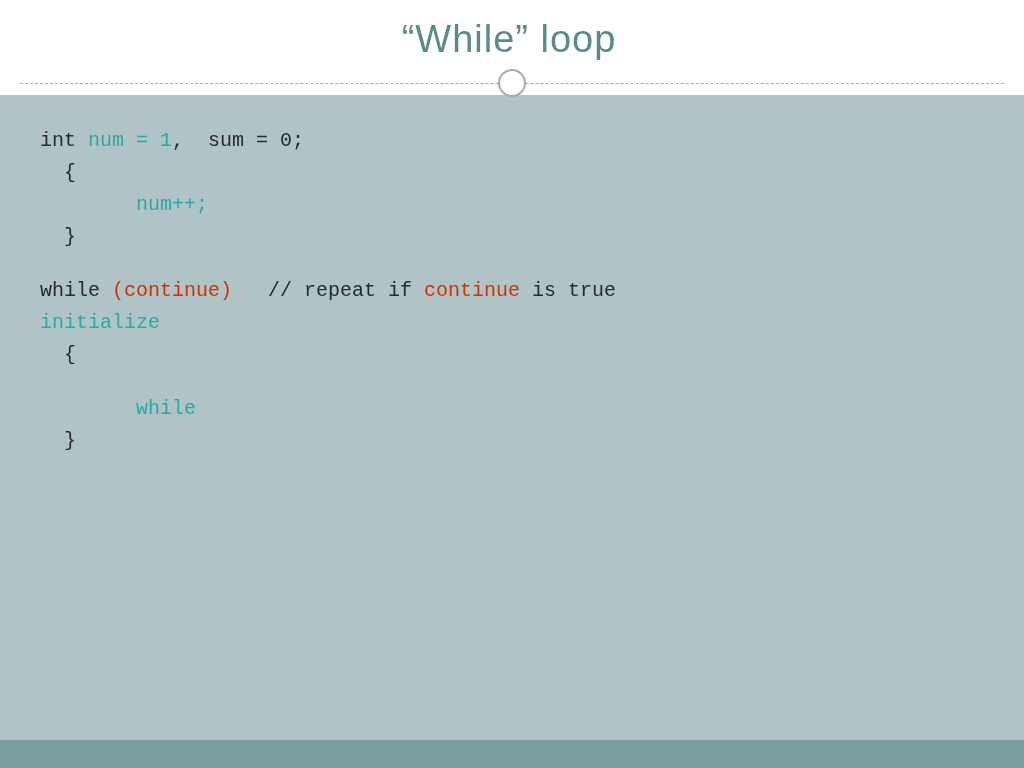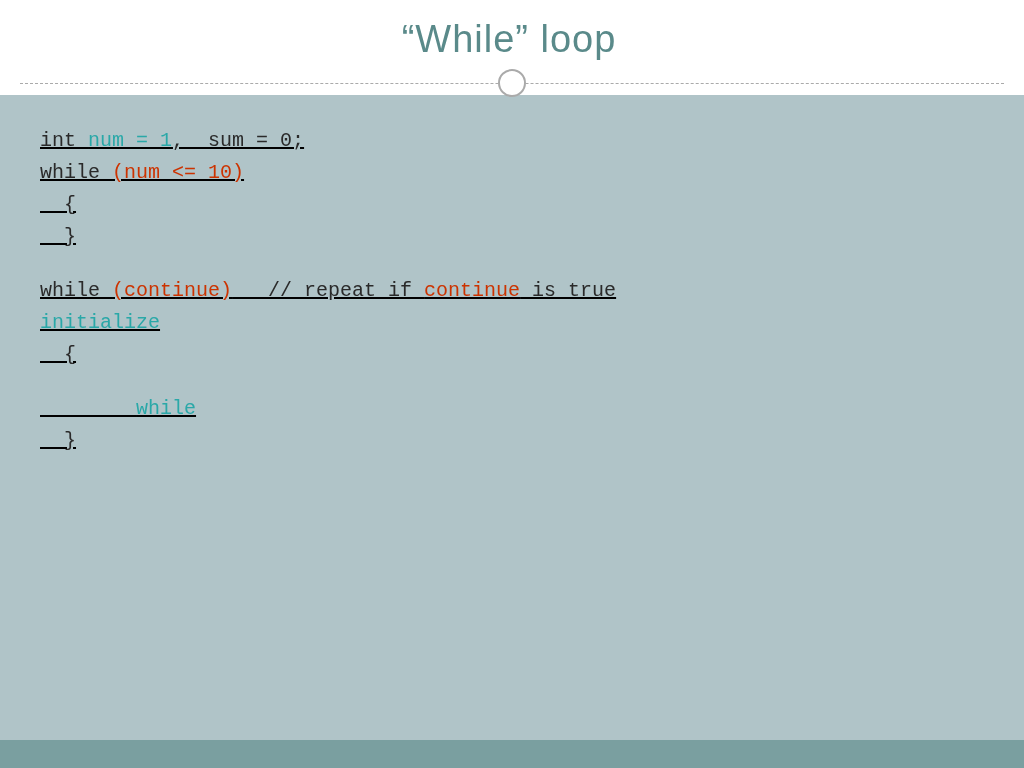--- a/index.html
+++ b/index.html
@@ -65,21 +65,20 @@
       position: relative;
       z-index: 1;
     }
 
     .content {
       background: #b0c4c8;
       flex: 1;
       padding: 30px 40px 20px 40px;
       display: flex;
       flex-direction: column;
-      text-decoration: underline;
     }
 
     .code-block {
       font-family: 'Courier New', Courier, monospace;
       font-size: 20px;
       line-height: 1.6;
       color: #2a2a2a;
     }
 
     .code-line {
@@ -115,25 +114,25 @@
   <div class="divider-container">
     <div class="divider-line"></div>
     <div class="divider-circle"></div>
   </div>
 
   <div class="content">
     <div class="code-block">
 
       <div class="code-line"><span>int </span><span class="cyan">num = 1</span><span>,  sum = 0;</span></div>
 
-      <div class="code-line"><span>while </span><span class="red">(num &lt;= 10)</span></div>
 
       <div class="code-line">  {</div>
 
 
+      <div class="code-line">        <span class="cyan">num++;</span></div>
 
       <div class="code-line">  }</div>
 
       <div class="spacer"></div>
 
       <div class="code-line"><span>while </span><span class="red">(continue)</span><span>   // repeat if </span><span class="red">continue</span><span> is true</span></div>
 
       <div class="code-line"><span class="cyan">initialize</span></div>
 
       <div class="code-line">  {</div>

